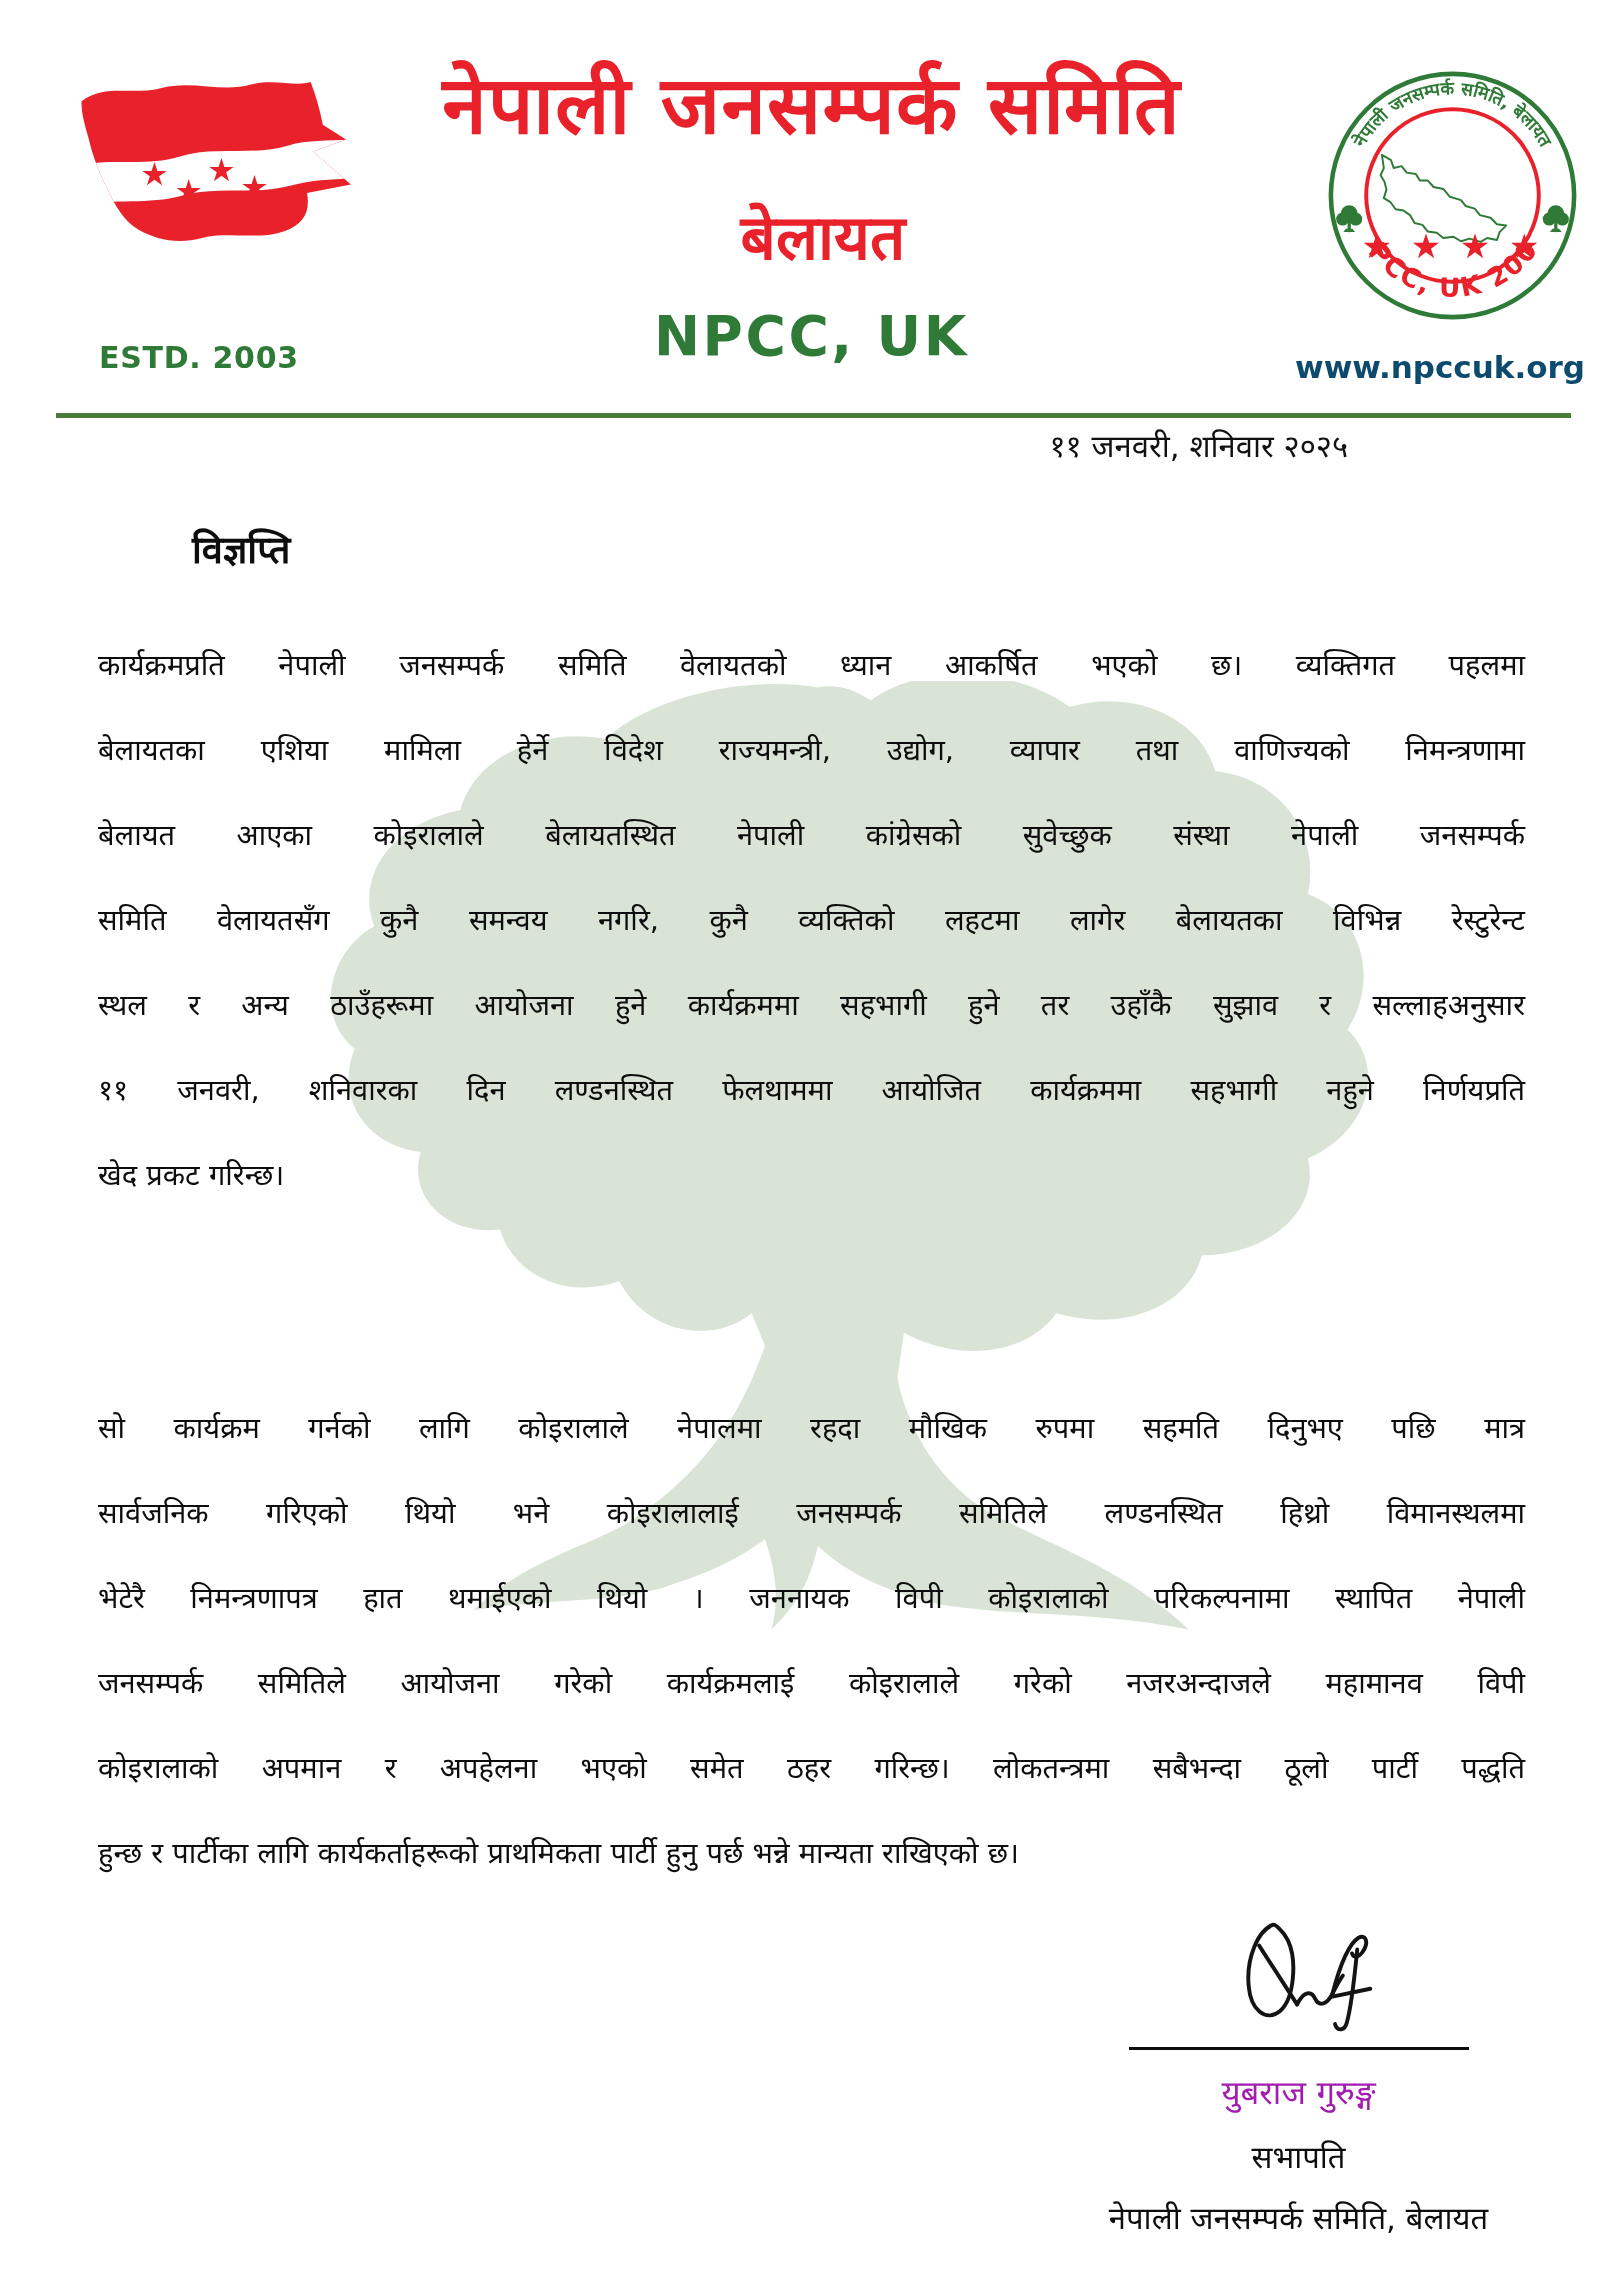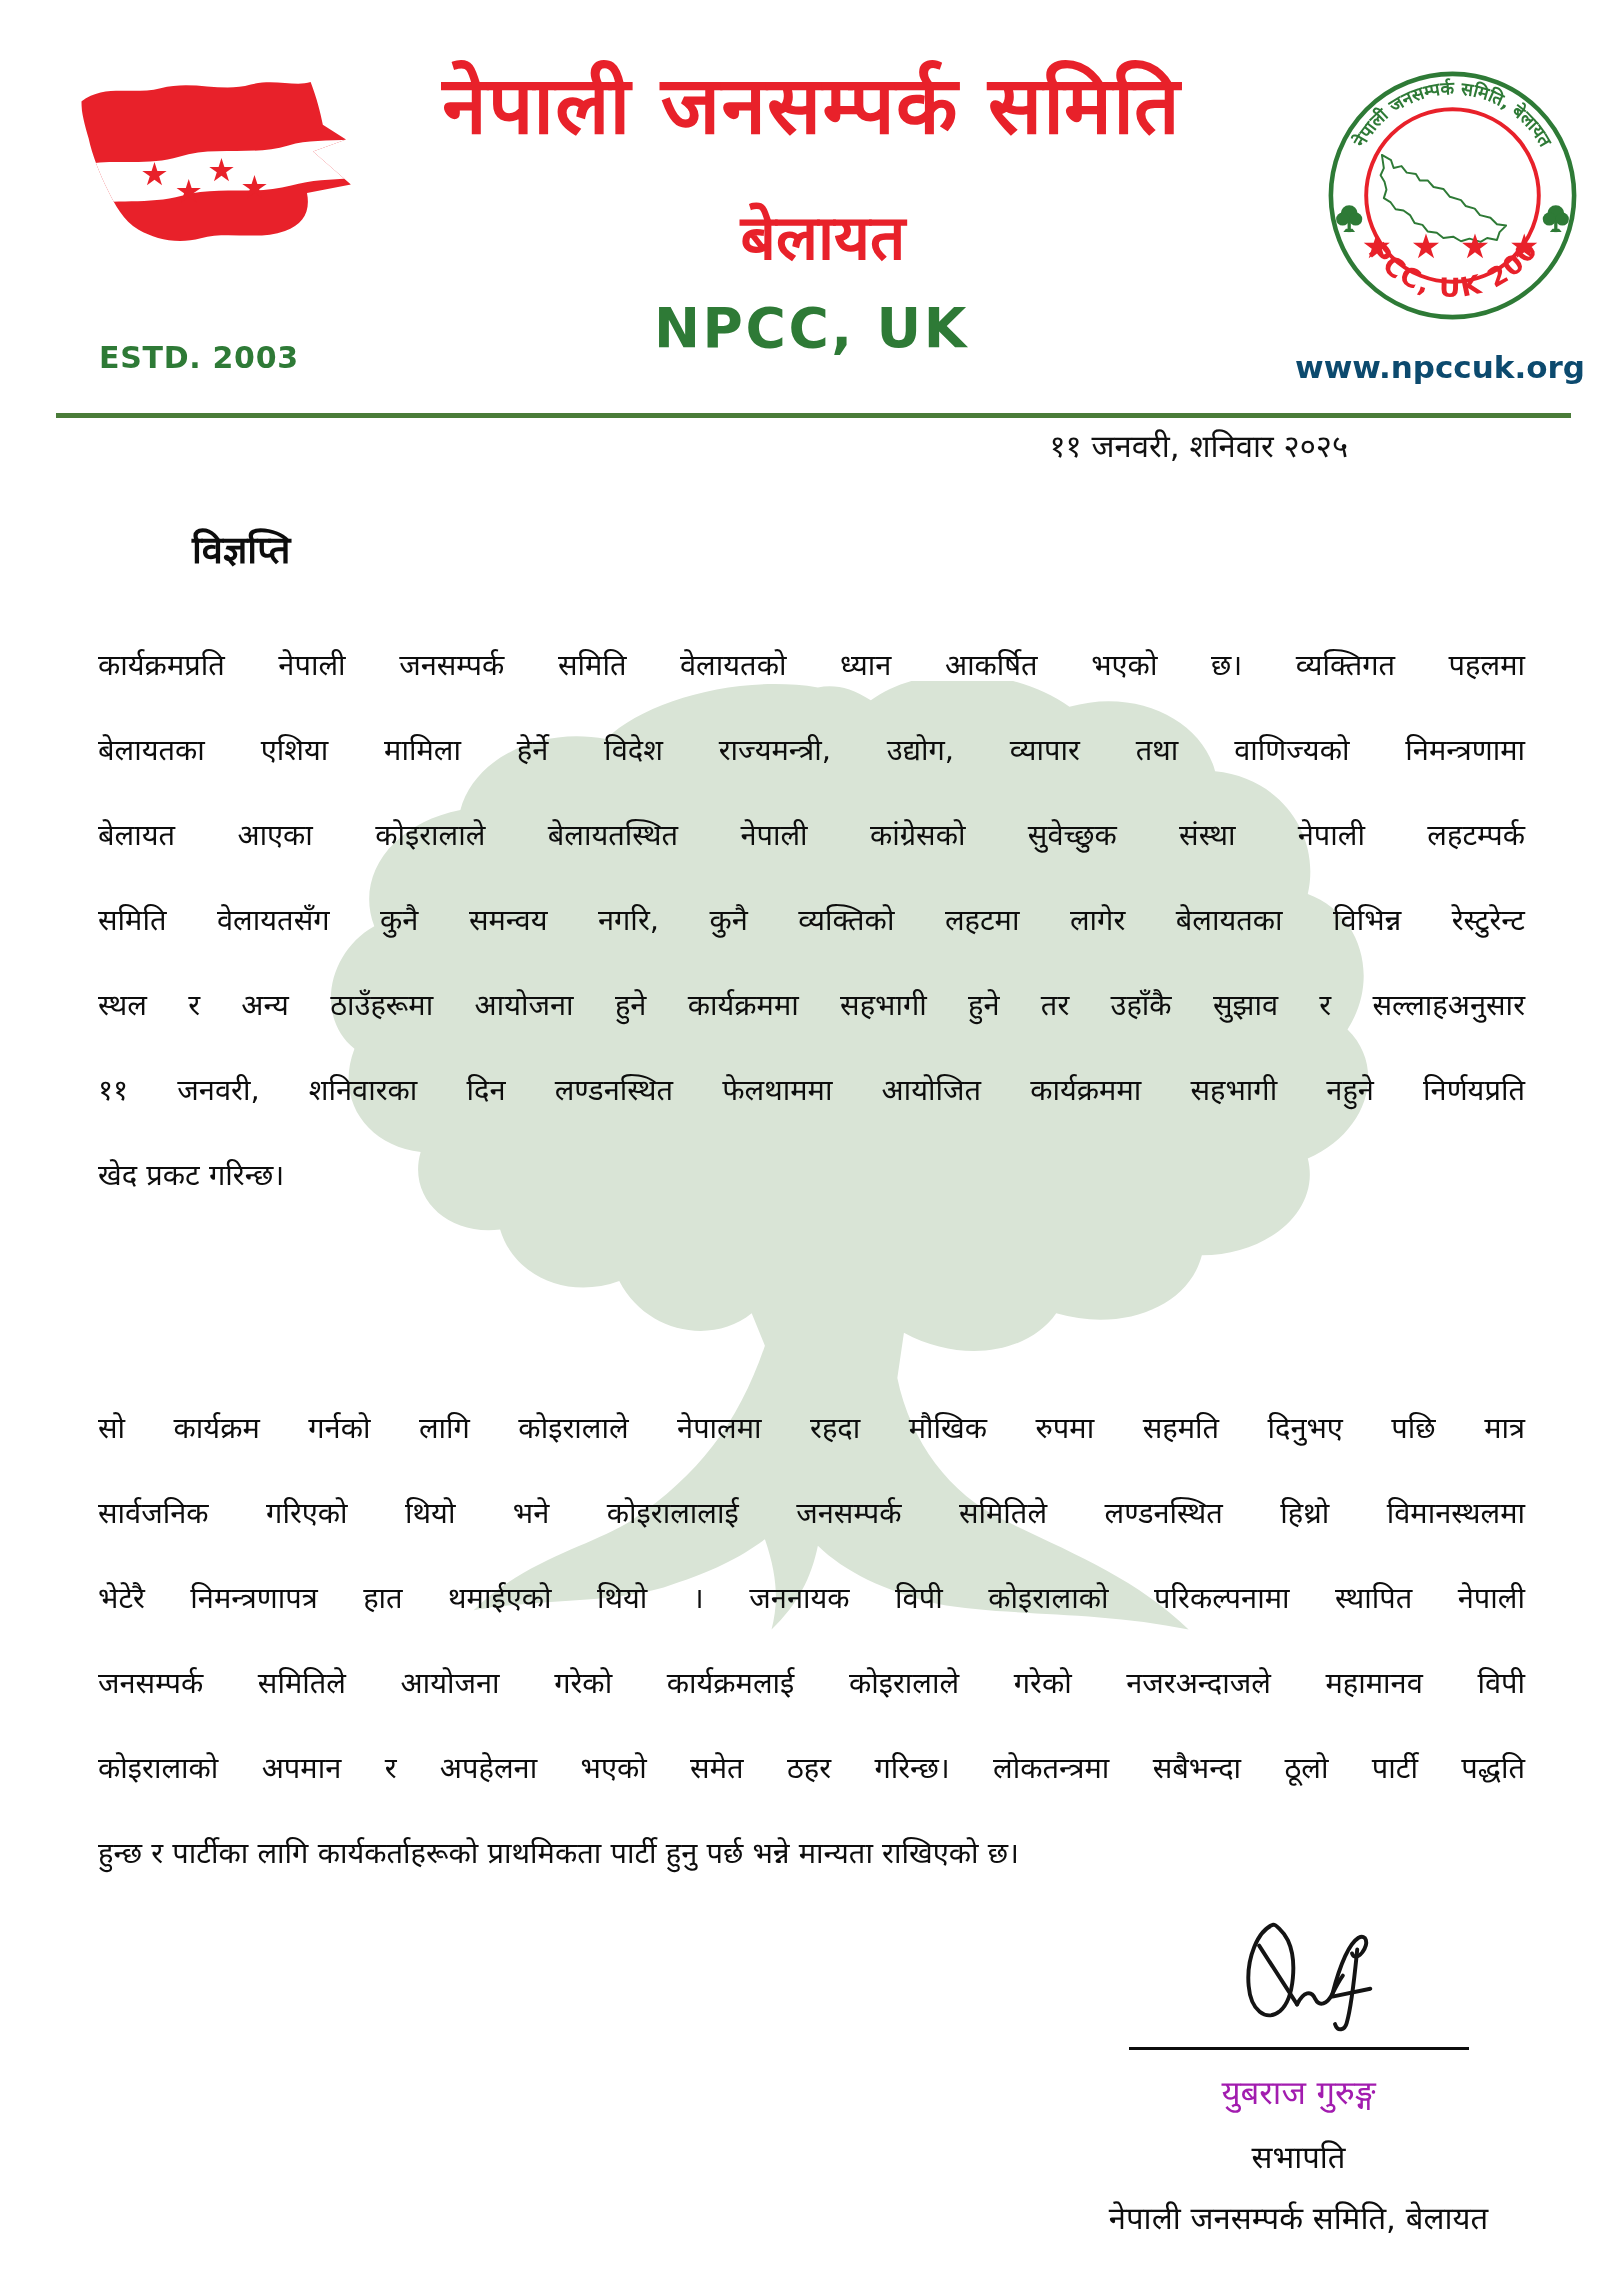--- a/index.html
+++ b/index.html
@@ -4,21 +4,21 @@
 <style>
   html,body{margin:0;padding:0;}
   body{
     width:1623px;height:2295px;position:relative;overflow:hidden;background:#ffffff;
     font-family:"DejaVu Sans", sans-serif;color:#111;
   }
   .abs{position:absolute;}
   
   .org-title{left:0;right:0;top:47px;text-align:center;font-size:80px;font-weight:bold;color:#e8212a;letter-spacing:1.3px;}
   .org-sub{left:0;right:0;top:193px;text-align:center;font-size:62px;font-weight:bold;color:#e8212a;margin-left:23px;}
-  .org-abbr{left:0;right:0;top:296px;text-align:center;font-size:55px;font-weight:bold;color:#2e7a36;letter-spacing:2.6px;}
+  .org-abbr{left:0;right:0;top:304px;text-align:center;font-size:55px;font-weight:bold;color:#2e7a36;letter-spacing:2.6px;}
   .estd{left:99px;top:340px;font-size:30px;font-weight:bold;color:#2e7a36;letter-spacing:0.7px;}
   .website{left:1283px;width:314px;top:349px;text-align:center;font-size:31px;font-weight:bold;color:#0c4a6e;}
   .rule{left:56px;width:1515px;top:413px;height:5.2px;background:#4a7c39;}
   .date-line{right:275px;top:424px;font-size:31px;color:#111;}
   .notice-title{left:192px;top:522px;font-size:38px;font-weight:bold;color:#0d0d0d;}
   
   .para{left:98px;width:1427px;font-size:29px;line-height:85px;color:#0d0d0d;z-index:2;}
   .para .jline{text-align:justify;text-align-last:justify;}
   .para .lline{text-align:left;text-align-last:left;}
   .p1{top:623px;}
@@ -112,21 +112,21 @@
 
 <div class="abs website">www.npccuk.org</div>
 <div class="abs rule"></div>
 
 <div class="abs date-line">११ जनवरी, शनिवार २०२५</div>
 <div class="abs notice-title">विज्ञप्ति</div>
 
 <div class="abs para p1">
   <div class="jline">कार्यक्रमप्रति नेपाली जनसम्पर्क समिति वेलायतको ध्यान आकर्षित भएको छ। व्यक्तिगत पहलमा</div>
   <div class="jline">बेलायतका एशिया मामिला हेर्ने विदेश राज्यमन्त्री, उद्योग, व्यापार तथा वाणिज्यको निमन्त्रणामा</div>
-  <div class="jline">बेलायत आएका कोइरालाले बेलायतस्थित नेपाली कांग्रेसको सुवेच्छुक संस्था नेपाली लहटम्पर्क</div>
+  <div class="jline">बेलायत आएका कोइरालाले बेलायतस्थित नेपाली कांग्रेसको सुवेच्छुक संस्था नेपाली जनसम्पर्क</div>
   <div class="jline">समिति वेलायतसँग कुनै समन्वय नगरि, कुनै व्यक्तिको लहटमा लागेर बेलायतका विभिन्न रेस्टुरेन्ट</div>
   <div class="jline">स्थल र अन्य ठाउँहरूमा आयोजना हुने कार्यक्रममा सहभागी हुने तर उहाँकै सुझाव र सल्लाहअनुसार</div>
   <div class="jline">११ जनवरी, शनिवारका दिन लण्डनस्थित फेलथाममा आयोजित कार्यक्रममा सहभागी नहुने निर्णयप्रति</div>
   <div class="lline">खेद प्रकट गरिन्छ।</div>
 </div>
 
 <div class="abs para p2">
   <div class="jline">सो कार्यक्रम गर्नको लागि कोइरालाले नेपालमा रहदा मौखिक रुपमा सहमति दिनुभए पछि मात्र</div>
   <div class="jline">सार्वजनिक गरिएको थियो भने कोइरालालाई जनसम्पर्क समितिले लण्डनस्थित हिथ्रो विमानस्थलमा</div>
   <div class="jline">भेटेरै निमन्त्रणापत्र हात थमाईएको थियो । जननायक विपी कोइरालाको परिकल्पनामा स्थापित नेपाली</div>

